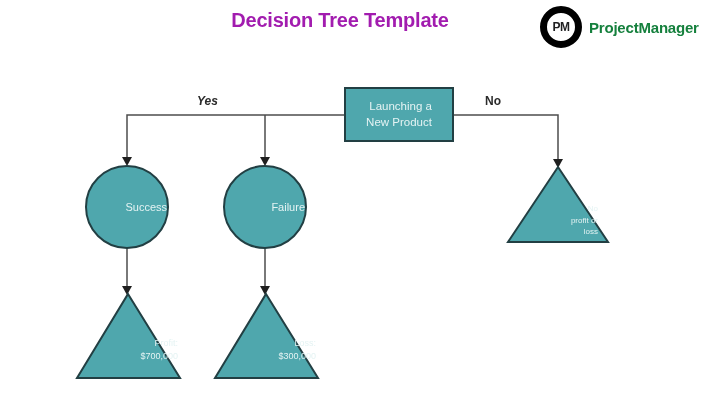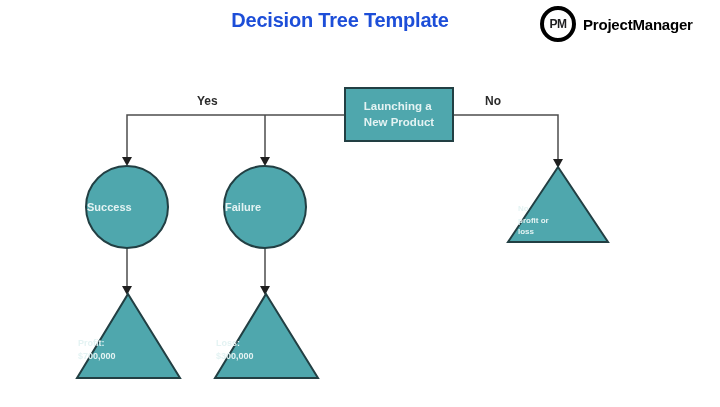--- a/index.html
+++ b/index.html
@@ -8,67 +8,67 @@
     position:relative;
     width:720px;height:407px;
     background:#ffffff;
     overflow:hidden;
   }
   .page-title{
     position:absolute;
     left:170px;top:9px;width:340px;
     text-align:center;
     font-size:20px;font-weight:700;
-    color:#1d4ed8;
+    color:#a21caf;
     letter-spacing:-0.2px;
   }
   .brand{
     position:absolute;
     left:540px;top:6px;
     display:flex;align-items:center;gap:7px;
   }
   .brand-mark{
     width:28px;height:28px;
-    border:4px solid #000000;
+    border:7px solid #000000;
     border-radius:50%;
     display:flex;align-items:center;justify-content:center;
     font-size:12px;font-weight:700;color:#1f1f21;
     letter-spacing:-0.5px;
   }
   .brand-name{
-    font-size:15px;font-weight:700;color:#000000;
+    font-size:15px;font-weight:700;color:#15803d;
     letter-spacing:-0.2px;
   }
   svg.diagram{position:absolute;left:0;top:0;}
   .shape-fill{fill:#4fa7ad;stroke:#223f43;stroke-width:2;}
   .connector{stroke:#4d4d4d;stroke-width:1.5;fill:none;}
   .arrowhead{fill:#1f1f1f;stroke:none;}
   .node-label{
     position:absolute;
     color:#e4f3f3;
-    text-align:left;
+    text-align:right;
     white-space:pre-line;
     line-height:1.35;
-    font-weight:700;
+    font-weight:400;
   }
   .root-label{
     left:345px;top:88px;width:108px;height:53px;
     display:flex;align-items:center;justify-content:center;
     font-size:11.5px;
   }
   .success-label{left:87px;top:200px;width:80px;font-size:11px;}
   .failure-label{left:225px;top:200px;width:80px;font-size:11px;}
   .noprofit-label{left:518px;top:203px;width:80px;font-size:8px;line-height:1.45;}
   .profit-label{left:78px;top:337px;width:100px;font-size:9px;line-height:1.4;}
   .loss-label{left:216px;top:337px;width:100px;font-size:9px;line-height:1.4;}
   .branch-label{
     position:absolute;
     font-size:12px;font-weight:700;color:#2b2b2b;
   }
-  .yes-label{left:197px;top:94px;}
+  .yes-label{left:197px;top:94px;font-style:italic;}
   .no-label{left:485px;top:94px;}
 </style>
 </head>
 <body>
 
 <div class="canvas">
 
   <div class="page-title">Decision Tree Template</div>
 
   <div class="brand">

